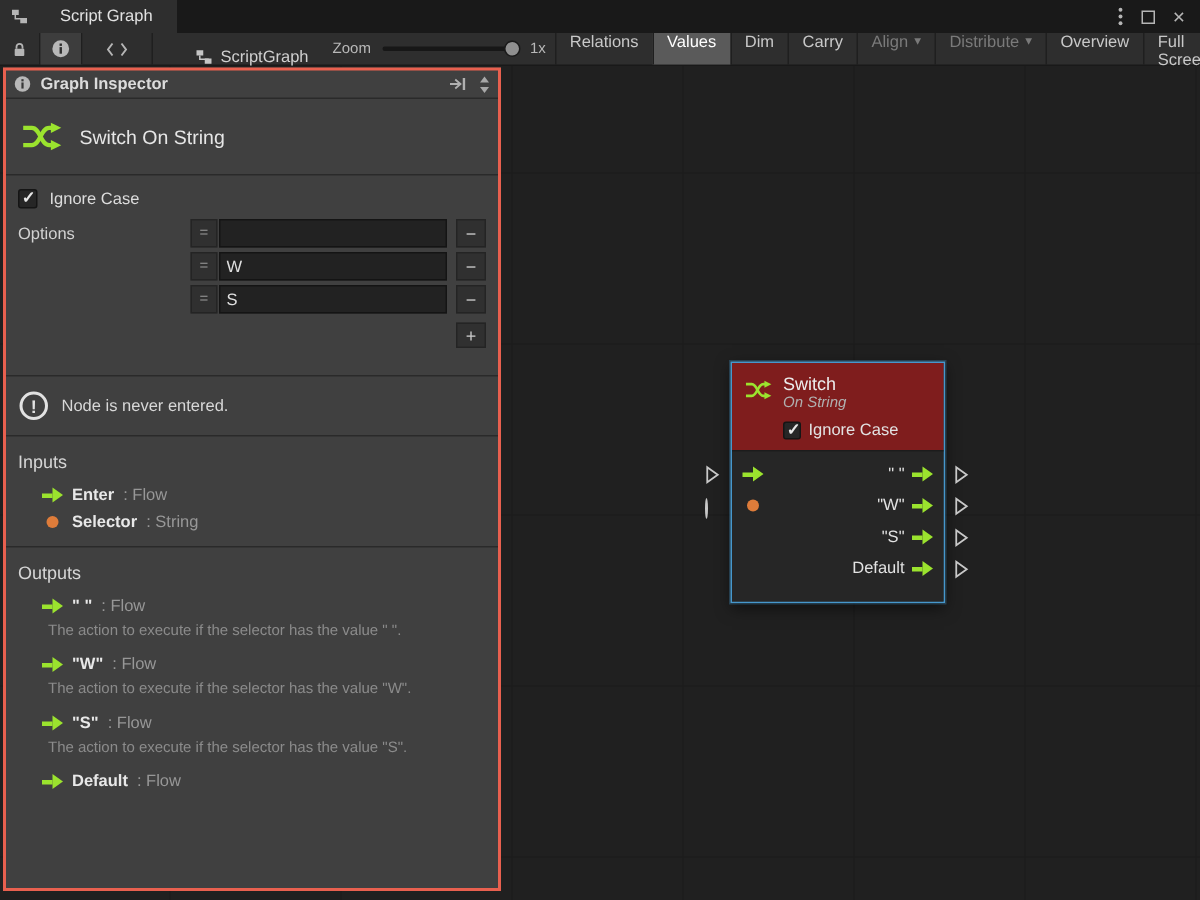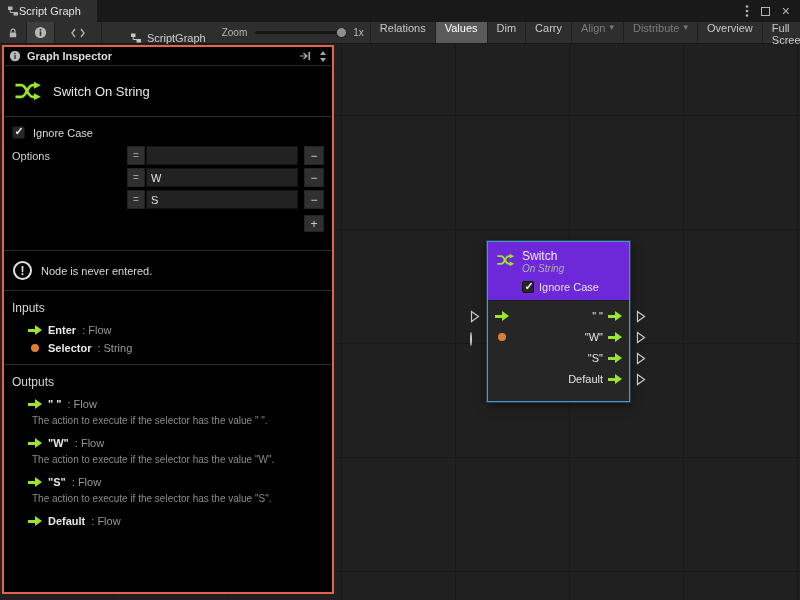--- a/index.html
+++ b/index.html
@@ -6,21 +6,21 @@
   html,body { width:800px; height:600px; }
   body {
     font-family:"Liberation Sans", sans-serif;
     font-size:11px; color:#cfcfcf;
     background:#202020; position:relative; overflow:hidden;
   }
 
   
   .titlebar { position:absolute; left:0; top:0; width:800px; height:22px;
     background:#191919; display:flex; align-items:stretch; z-index:30; }
-  .tab { display:flex; align-items:center; gap:0; background:#2e2e2e; padding:0 16px 0 7px; }
+  .tab { display:flex; align-items:center; gap:21px; background:#2e2e2e; padding:0 16px 0 7px; }
   .tab-title { color:#e2e2e2; }
   .win-controls { margin-left:auto; display:flex; align-items:center; gap:12px; padding-right:10px; color:#b5b5b5; }
   .maxi { width:9px; height:9px; border:1px solid #b5b5b5; }
   .close { font-size:14px; line-height:1; }
 
   
   .toolbar { position:absolute; left:0; top:22px; width:800px; height:22px;
     background:#2e2e2e; border-bottom:1px solid #191919; display:flex; align-items:stretch; z-index:30; }
   .tb-icon-btn { display:flex; align-items:center; justify-content:center;
     border-right:1px solid #1f1f1f; padding:0 7px; }
@@ -53,21 +53,21 @@
   .checkbox.checked::after { content:"✓"; position:absolute; left:1.5px; top:-2px;
     font-size:11px; font-weight:bold; color:#e8e8e8; }
   .flow-arrow { position:relative; width:14px; height:10px; flex:0 0 14px; display:inline-block; }
   .flow-arrow::before { content:""; position:absolute; left:0; top:3.5px; width:7px; height:3px; background:#9be32e; }
   .flow-arrow::after { content:""; position:absolute; left:7px; top:0; width:0; height:0;
     border-left:7px solid #9be32e; border-top:5px solid transparent; border-bottom:5px solid transparent; }
   .string-dot { width:8px; height:8px; border-radius:50%; background:#de7c3a; flex:0 0 8px; margin:0 3px; }
 
   
   .inspector { position:absolute; left:2px; top:45px; width:332px; height:549px;
-    background:#000000; border:2px solid #e8604f; z-index:20;
+    background:#404040; border:2px solid #e8604f; z-index:20;
     display:flex; flex-direction:column; }
   .insp-header { height:19px; display:flex; align-items:center; gap:6px;
     padding:0 5px; border-bottom:1px solid #2a2a2a; }
   .insp-header-title { color:#dcdcdc; font-weight:bold; }
   .insp-header-right { margin-left:auto; display:flex; align-items:center; gap:7px; }
   .insp-title-block { display:flex; align-items:center; gap:11px; padding:10px 8px; border-bottom:1px solid #2a2a2a; }
   .insp-title-text { font-size:13px; color:#e6e6e6; }
   .checkbox-row { display:flex; align-items:center; gap:8px; padding:9px 8px 4px; color:#dcdcdc; }
   .options-block { display:flex; padding:3px 8px 6px; }
   .options-label { width:120px; padding-top:4px; color:#d2d2d2; }
@@ -92,21 +92,21 @@
   .port-row { display:flex; align-items:center; gap:6px; padding:3px 24px; }
   .port-name { font-weight:bold; color:#e8e8e8; }
   .port-type { color:#979797; }
   .port-desc { color:#8b8b8b; font-size:10px; padding:1px 8px 7px 28px; line-height:1.3; }
   .port-desc:empty { display:none; }
 
   
   .node { position:absolute; left:487px; top:197px; width:143px;
     background:#262626; border:1px solid #4697cc;
     box-shadow:0 0 0 1px rgba(70,151,204,.30), 0 3px 10px rgba(0,0,0,.55); }
-  .node-header { background:#6d28d9; padding:8px 7px 7px; }
+  .node-header { background:#7f1d1d; padding:8px 7px 7px; }
   .nh-top { display:flex; align-items:flex-start; gap:7px; }
   .node-title { font-size:12px; color:#ececec; line-height:1.1; }
   .node-subtitle { font-size:10px; color:#b0b0b0; line-height:1.25;font-style:italic; }
   .node-ignore { display:flex; align-items:center; gap:5px; margin:5px 0 0 27px; color:#e2e2e2; }
   .node-ignore .checkbox { width:12px; height:12px; flex-basis:12px; }
   .node-body { background:#262626; border-top:1px solid #1c1c1c; padding:5px 0 11px; }
   .node-row { position:relative; height:21px; display:flex; align-items:center; padding:0 7px; }
   .node-row .left-port { position:absolute; left:7px; display:flex; align-items:center; }
   .node-row .right-port { margin-left:auto; display:flex; align-items:center; gap:5px; color:#e2e2e2; }
   .ext-left { position:absolute; left:-18px; top:4px; }

